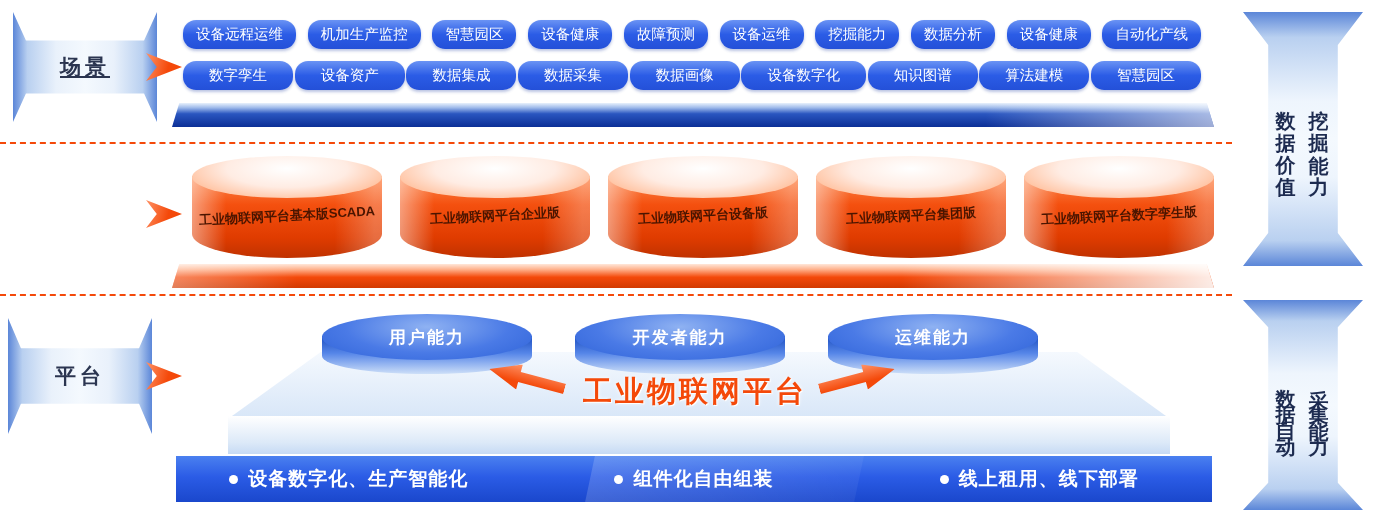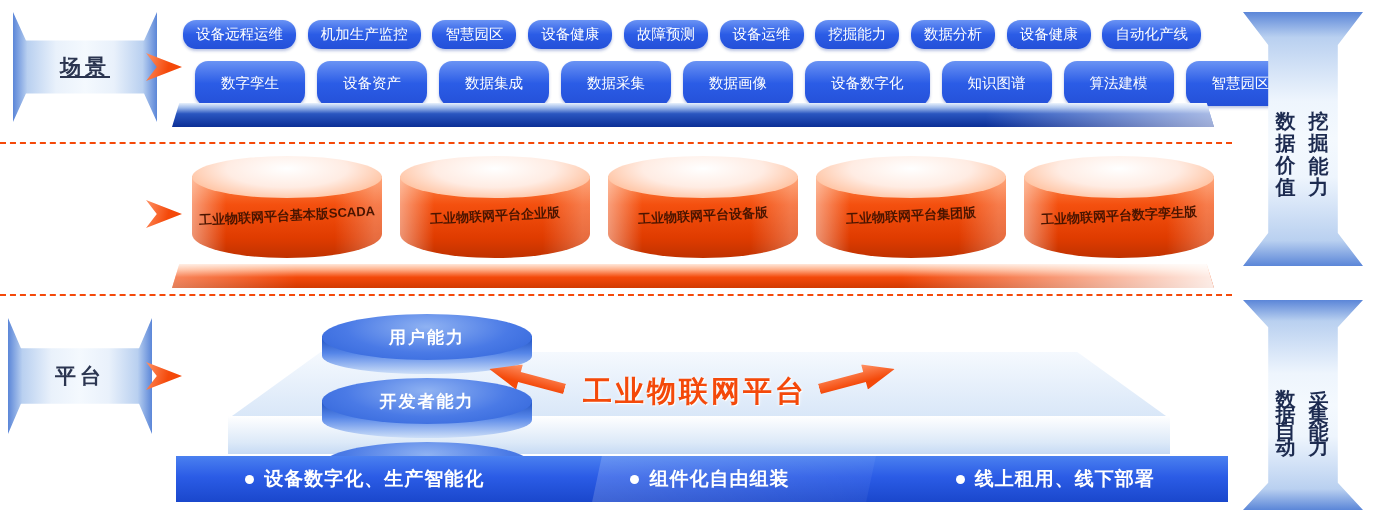--- a/index.html
+++ b/index.html
@@ -21,21 +21,21 @@
   .arrow-scene{left:146px;top:51px;}
   .arrow-apps{left:146px;top:198px;}
   .arrow-platform{left:146px;top:360px;}
 
   
   .btn-rows{position:absolute;left:183px;top:20px;width:1018px;}
   .btn-row{display:flex;justify-content:space-between;margin-bottom:12px;}
   .chip{display:inline-block;height:29px;line-height:29px;padding:0 13px;border-radius:13px;color:#fff;
         font-size:14.5px;white-space:nowrap;background:linear-gradient(180deg,#6a93f4 0%,#2b5ce6 50%,#2450d8 100%);
         box-shadow:0 2px 3px rgba(30,60,160,.3);}
-  .btn-row.row2 .chip{padding:8px 26px;margin-left:12px;}
+  .btn-row.row2 .chip{padding:0 26px;}
 
   
   .shelf{position:absolute;left:172px;width:1042px;height:24px;clip-path:polygon(0.7% 0,99.3% 0,100% 100%,0 100%);}
   .shelf-blue{top:103px;background:
       linear-gradient(90deg,rgba(255,255,255,0) 78%,rgba(255,255,255,.6) 100%),
       linear-gradient(180deg,#e8f1fc 0%,#9db9ea 20%,#2a56c0 45%,#0c2f96 100%);}
   .shelf-orange{top:264px;background:
       linear-gradient(90deg,rgba(255,255,255,.35) 0%,rgba(255,255,255,0) 12%,rgba(255,255,255,0) 70%,rgba(255,255,255,.9) 100%),
       linear-gradient(180deg,#ffe7da 0%,#ffb38e 22%,#f4490a 55%,#d23a02 100%);}
 
@@ -58,21 +58,21 @@
       font-weight:bold;color:#4a1500;transform:rotate(-3deg);}
 
   
   .podium-upper{position:absolute;left:232px;top:352px;width:934px;height:64px;
       clip-path:polygon(9.5% 0,90.5% 0,100% 100%,0 100%);
       background:linear-gradient(180deg,#f5f9fe 0%,#d9e7f8 100%);}
   .podium-band{position:absolute;left:228px;top:416px;width:942px;height:38px;
       background:linear-gradient(180deg,#ffffff 0%,#dce9f8 70%,#c6daf4 100%);}
 
   
-  .discs{position:absolute;left:322px;top:314px;width:716px;display:flex;justify-content:space-between;flex-direction:column;}
+  .discs{position:absolute;left:322px;top:314px;width:716px;display:flex;justify-content:space-between;}
   .disc{position:relative;width:210px;height:64px;}
   .disc-body{position:absolute;left:0;top:22px;width:100%;height:38px;
       border-radius:0 0 105px 105px / 0 0 18px 18px;
       background:linear-gradient(180deg,#1d4fc0 0%,#5585e8 45%,#cddff8 100%);}
   .disc-top{position:absolute;left:0;top:0;width:100%;height:46px;border-radius:50%;
       display:flex;align-items:center;justify-content:center;
       background:radial-gradient(ellipse at 50% 28%,#8fb2f2 0%,#4a7ae6 55%,#2f63d8 100%);
       color:#fff;font-weight:bold;font-size:17px;letter-spacing:2px;}
 
   
@@ -80,21 +80,21 @@
       font-size:29px;font-weight:bold;letter-spacing:3px;color:#f4490a;
       text-shadow:0 0 4px #ffffff,1px 1px 0 #ffffff;}
   .tarrow{position:absolute;width:78px;height:26px;background:linear-gradient(180deg,#ff9468,#f4490a 70%);}
   .tarrow-left{left:488px;top:366px;transform:rotate(15deg);
       clip-path:polygon(0 50%,40% 0,40% 30%,100% 30%,100% 70%,40% 70%,40% 100%);}
   .tarrow-right{left:818px;top:366px;transform:rotate(-15deg);
       clip-path:polygon(100% 50%,60% 0,60% 30%,0 30%,0 70%,60% 70%,60% 100%);}
 
   
   .footer{position:absolute;left:176px;top:456px;width:1036px;height:46px;display:flex;align-items:center;
-      background:linear-gradient(180deg,#4a80f0 0%,#2b5ce6 45%,#1a47cc 100%);padding-left:16px;}
+      background:linear-gradient(180deg,#4a80f0 0%,#2b5ce6 45%,#1a47cc 100%);}
   .foot-hl{position:absolute;left:40%;top:0;bottom:0;width:26%;
       background:linear-gradient(90deg,rgba(255,255,255,.16),rgba(255,255,255,.05));transform:skewX(-12deg);}
   .foot-item{position:relative;flex:1;display:flex;align-items:center;justify-content:center;gap:10px;
       color:#fff;font-weight:bold;font-size:19px;letter-spacing:1px;white-space:nowrap;}
   .foot-item:first-child{justify-content:flex-start;padding-left:18px;}
   .bullet{display:inline-block;width:9px;height:9px;border-radius:50%;background:#fff;flex:0 0 auto;}
 
   
   .rpanel{position:absolute;left:1243px;width:120px;display:flex;align-items:center;justify-content:center;gap:6px;
       clip-path:polygon(0 0,100% 0,79% 13%,79% 87%,100% 100%,0 100%,21% 87%,21% 13%);

